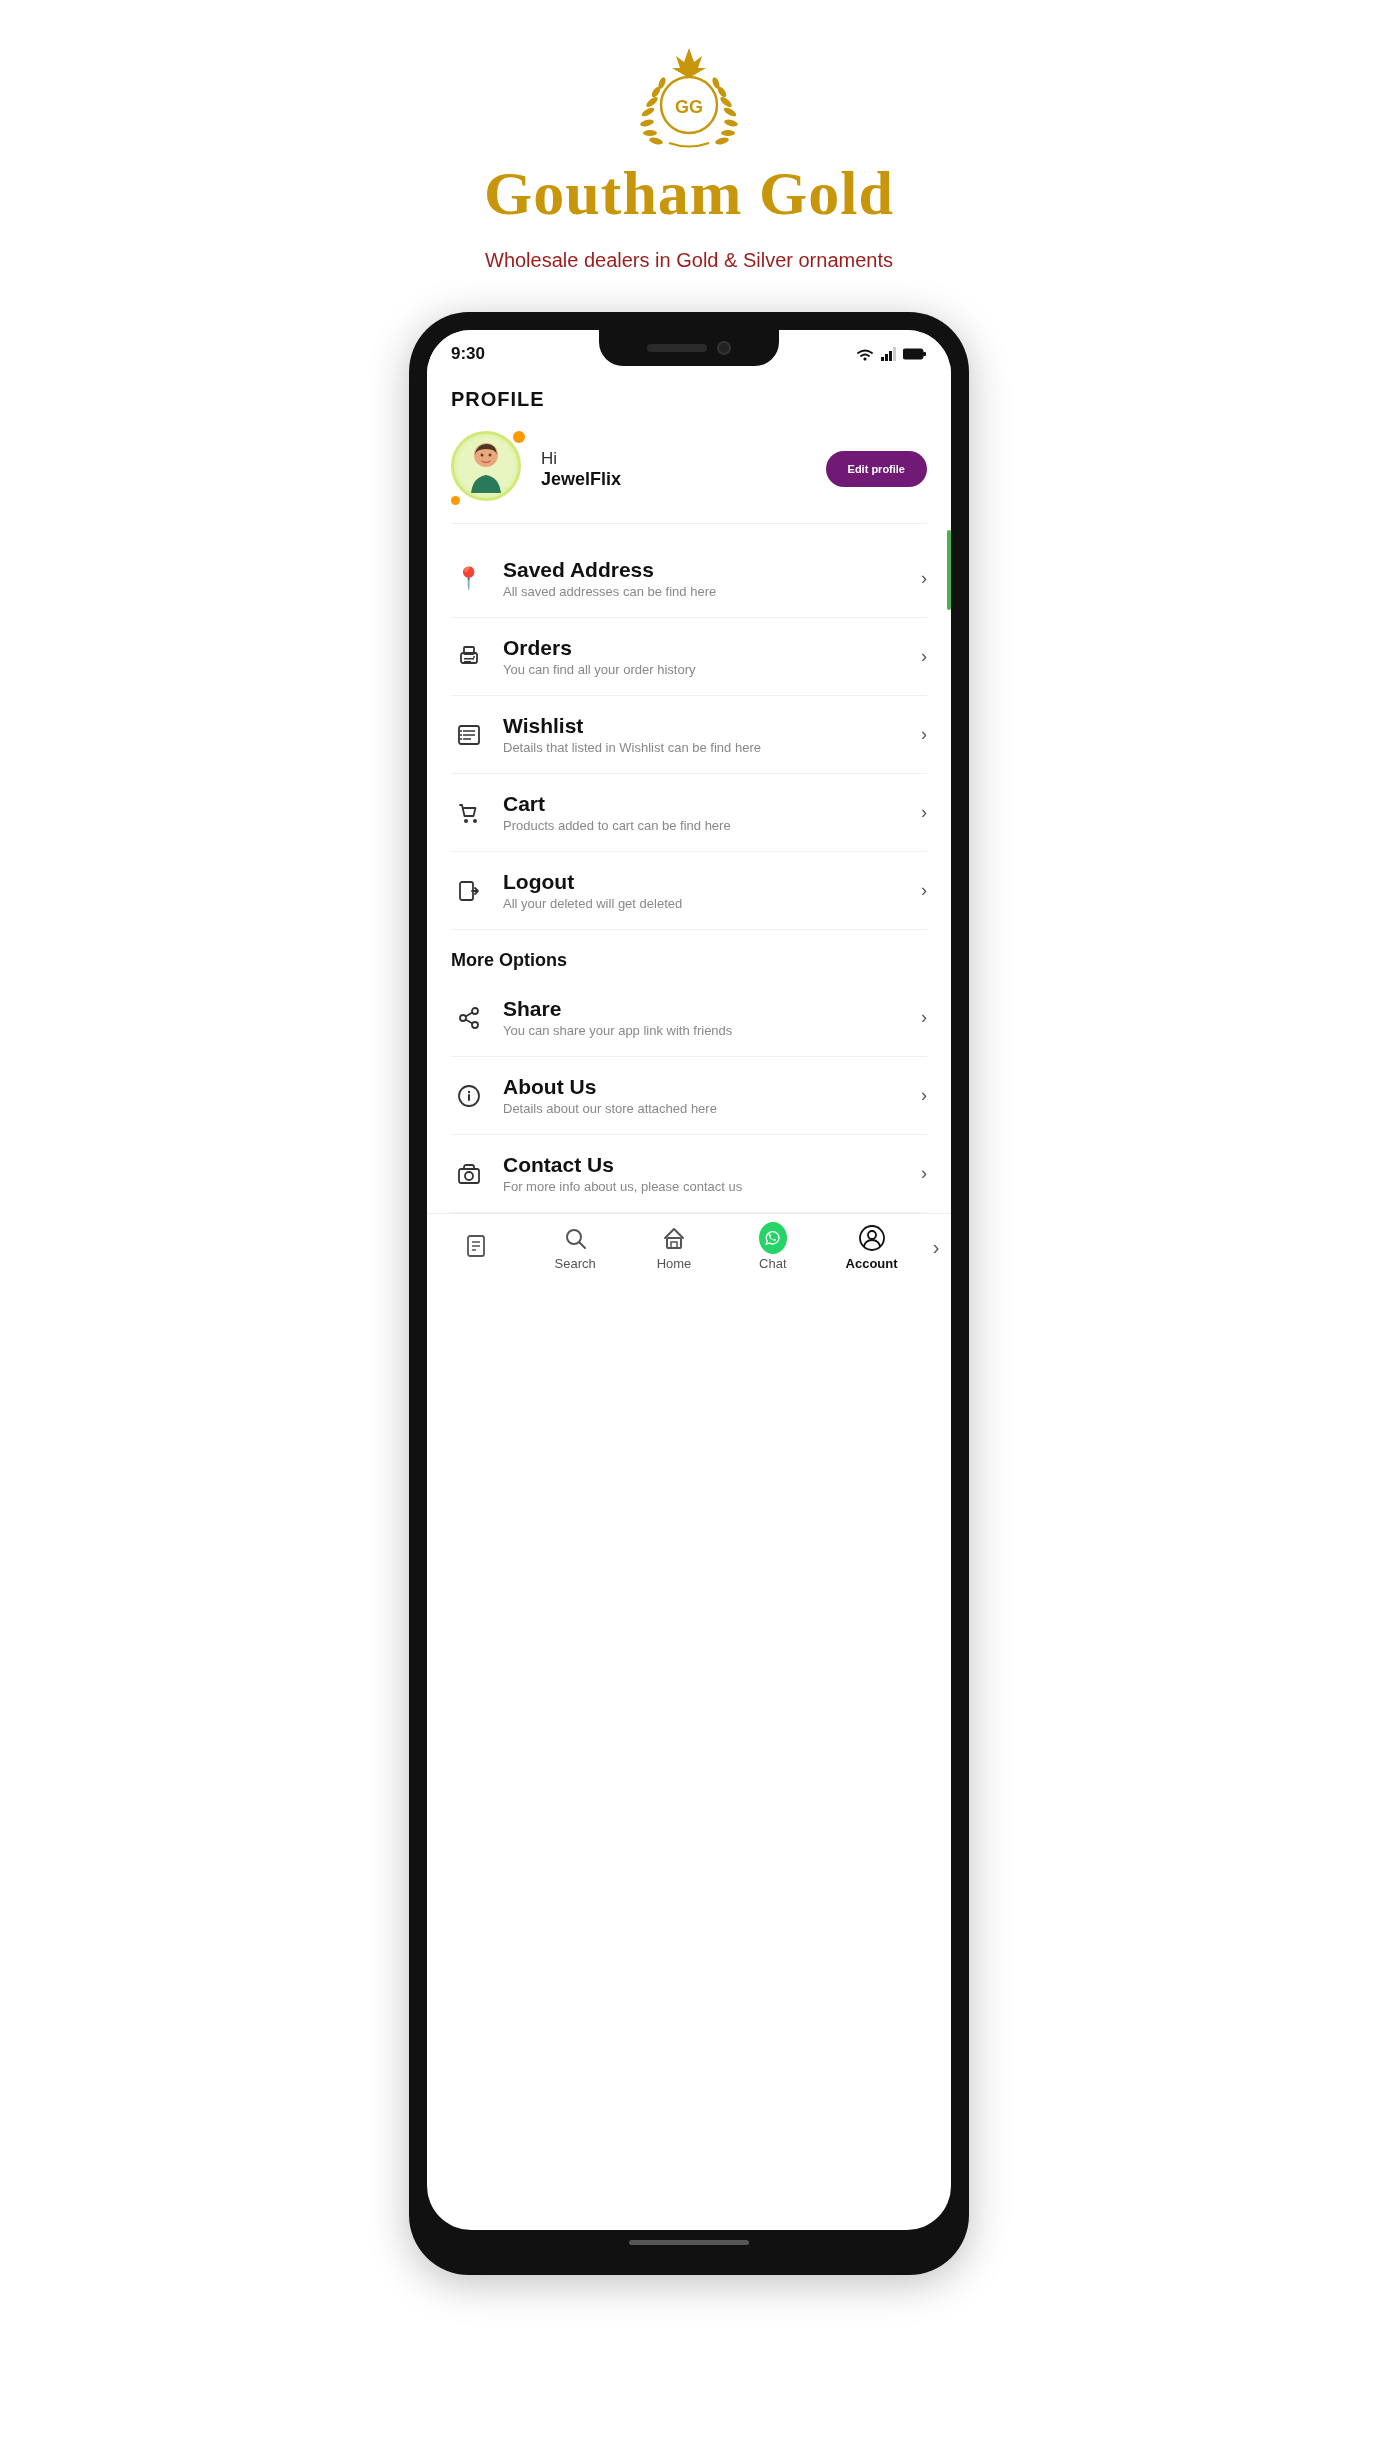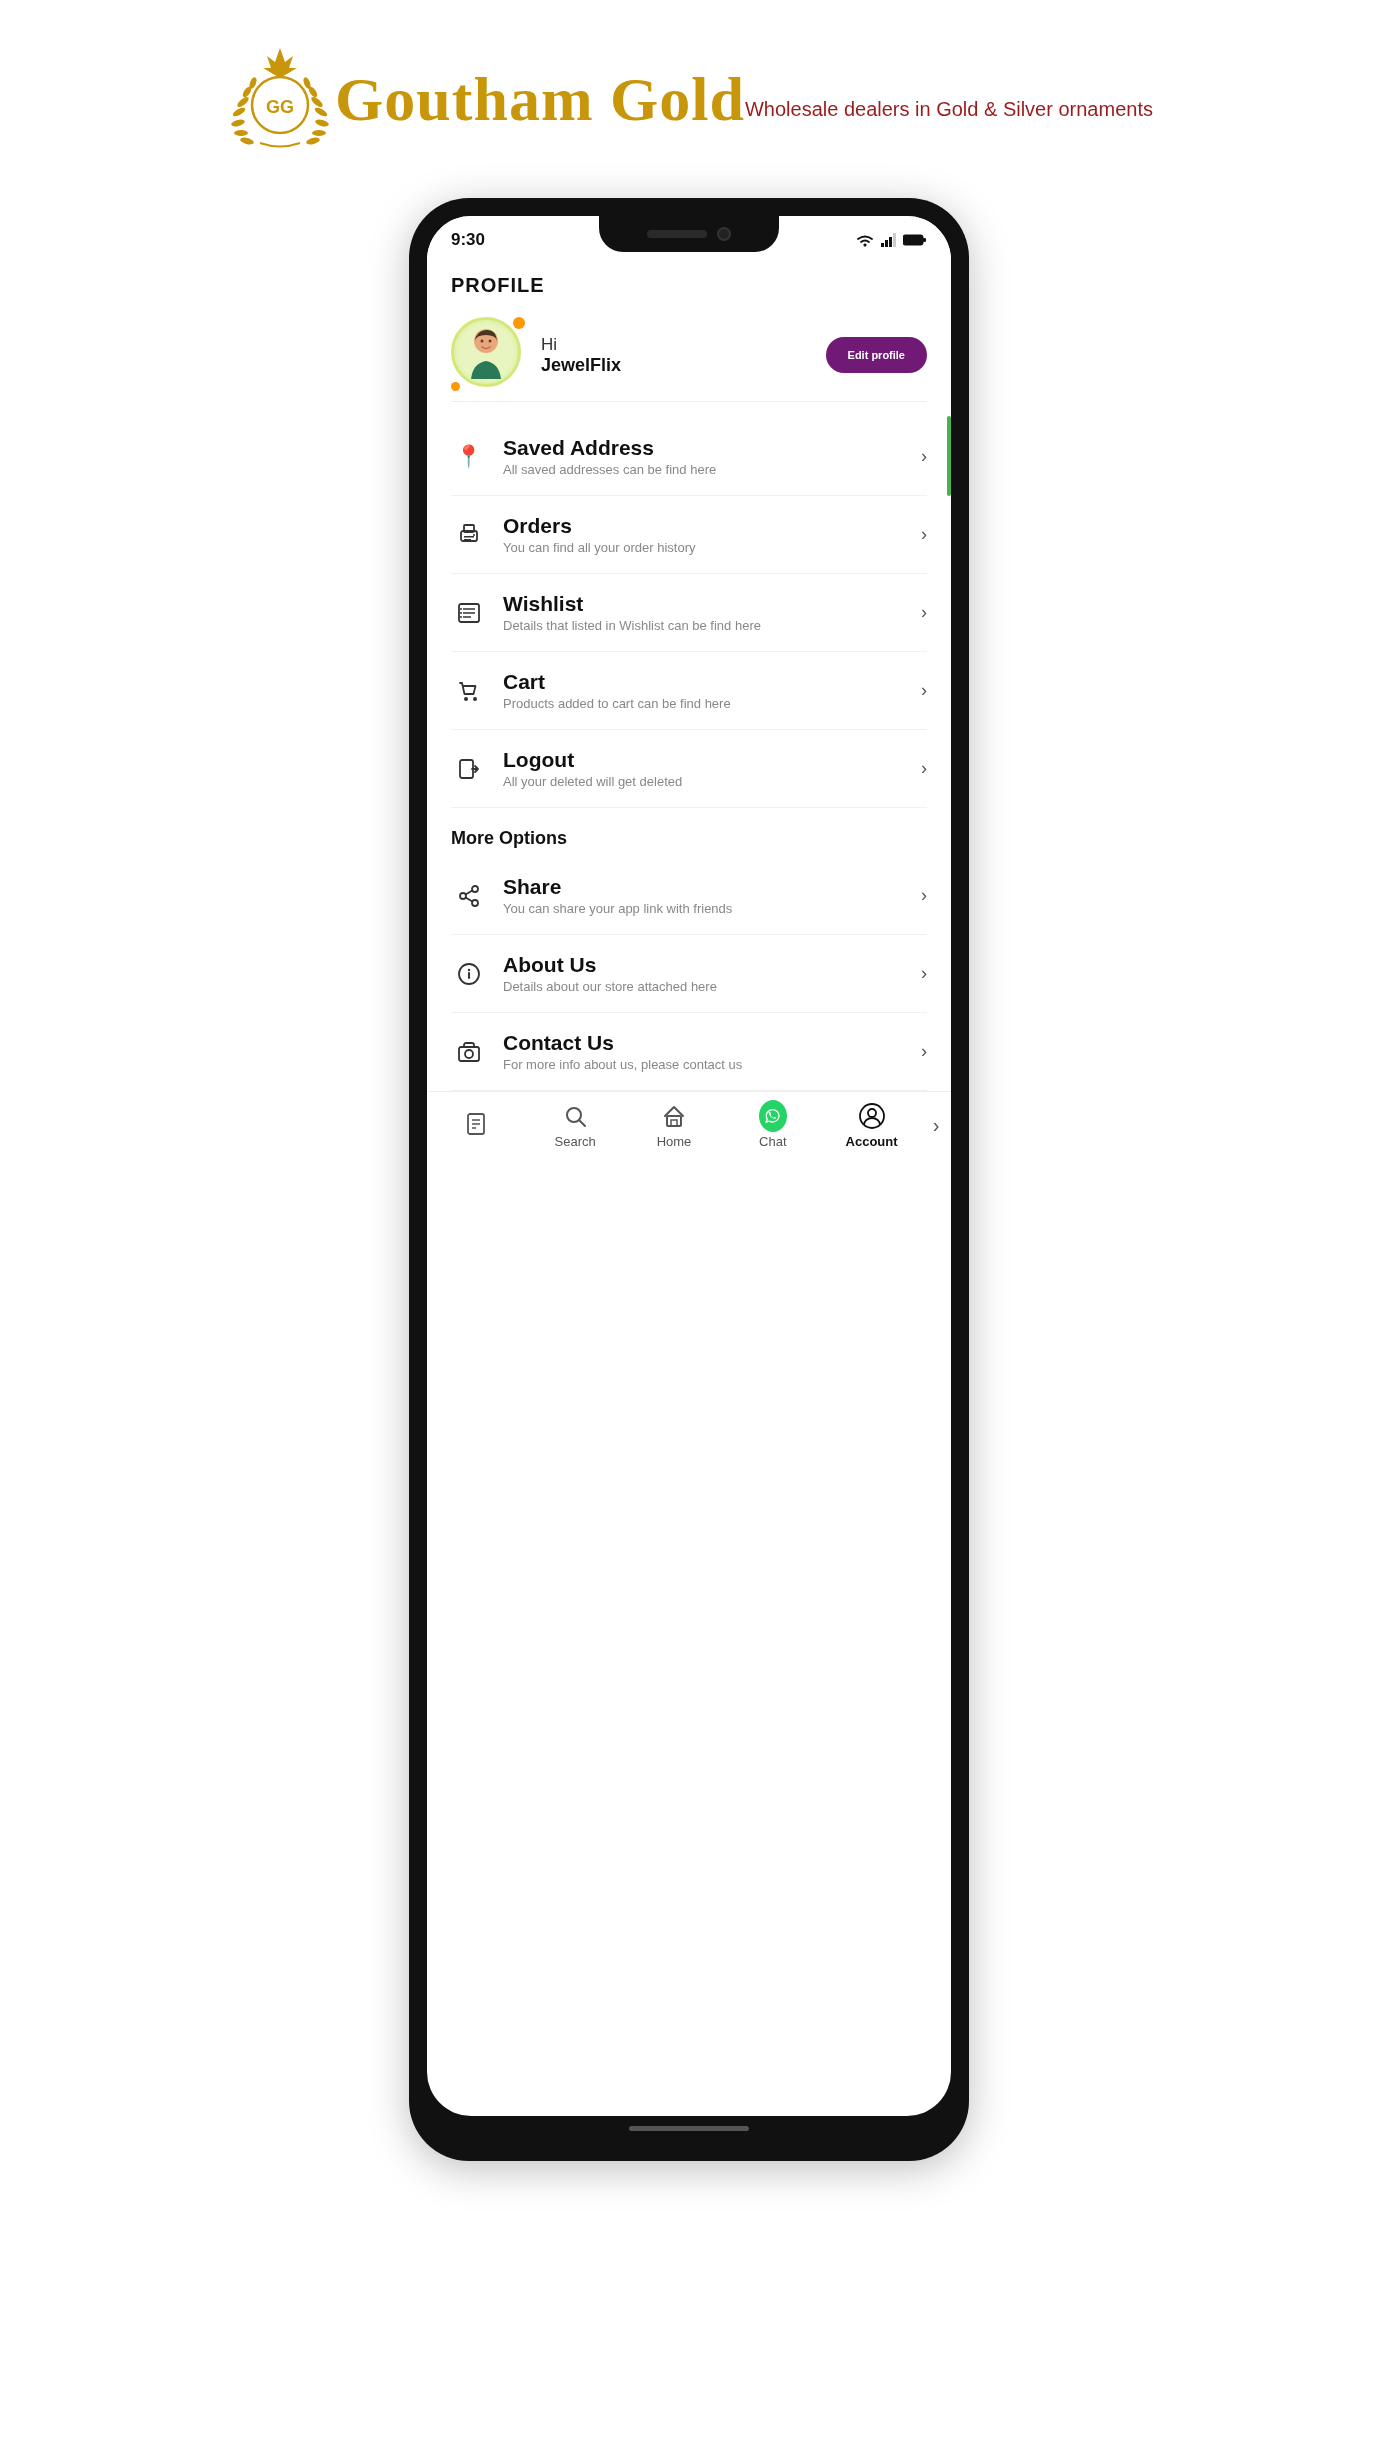--- a/index.html
+++ b/index.html
@@ -9,21 +9,21 @@
       flex-direction: column;
       align-items: center;
       font-family: 'Segoe UI', Arial, sans-serif;
       width: 1378px;
       min-height: 2446px;
     }
 
     
     .header-area {
       display: flex;
-      flex-direction: row;
+      flex-direction: column;
       align-items: center;
       padding: 40px 0 30px;
     }
     .logo-emblem {
       width: 110px;
       height: 110px;
       margin-bottom: 8px;
     }
     .logo-title {
       font-size: 62px;
@@ -117,21 +117,21 @@
       font-size: 20px;
       font-weight: 800;
       color: #111;
       letter-spacing: 1px;
       margin-bottom: 20px;
     }
     .profile-user-row {
       display: flex;
       align-items: center;
       justify-content: space-between;
-      padding-bottom: 8px;
+      padding-bottom: 16px;
       border-bottom: 1px solid #eee;
     }
     .avatar-container {
       position: relative;
       width: 76px;
       height: 76px;
     }
     .avatar-circle {
       width: 70px;
       height: 70px;

